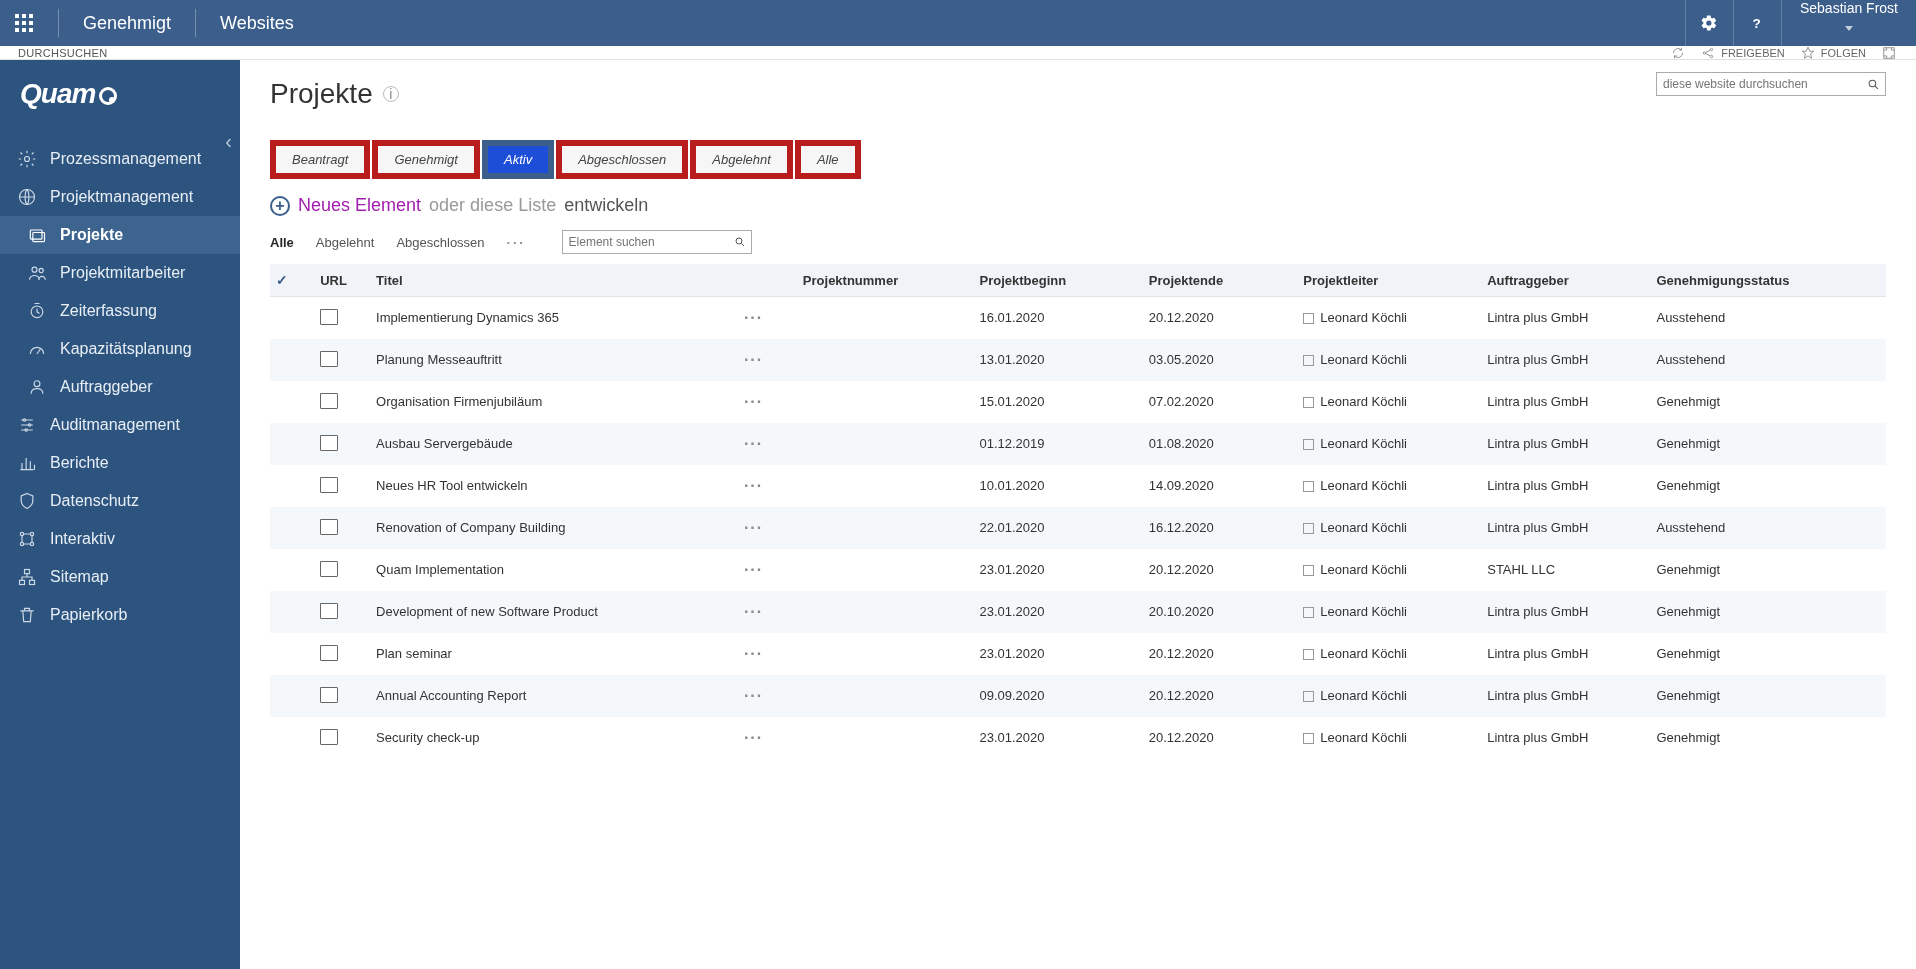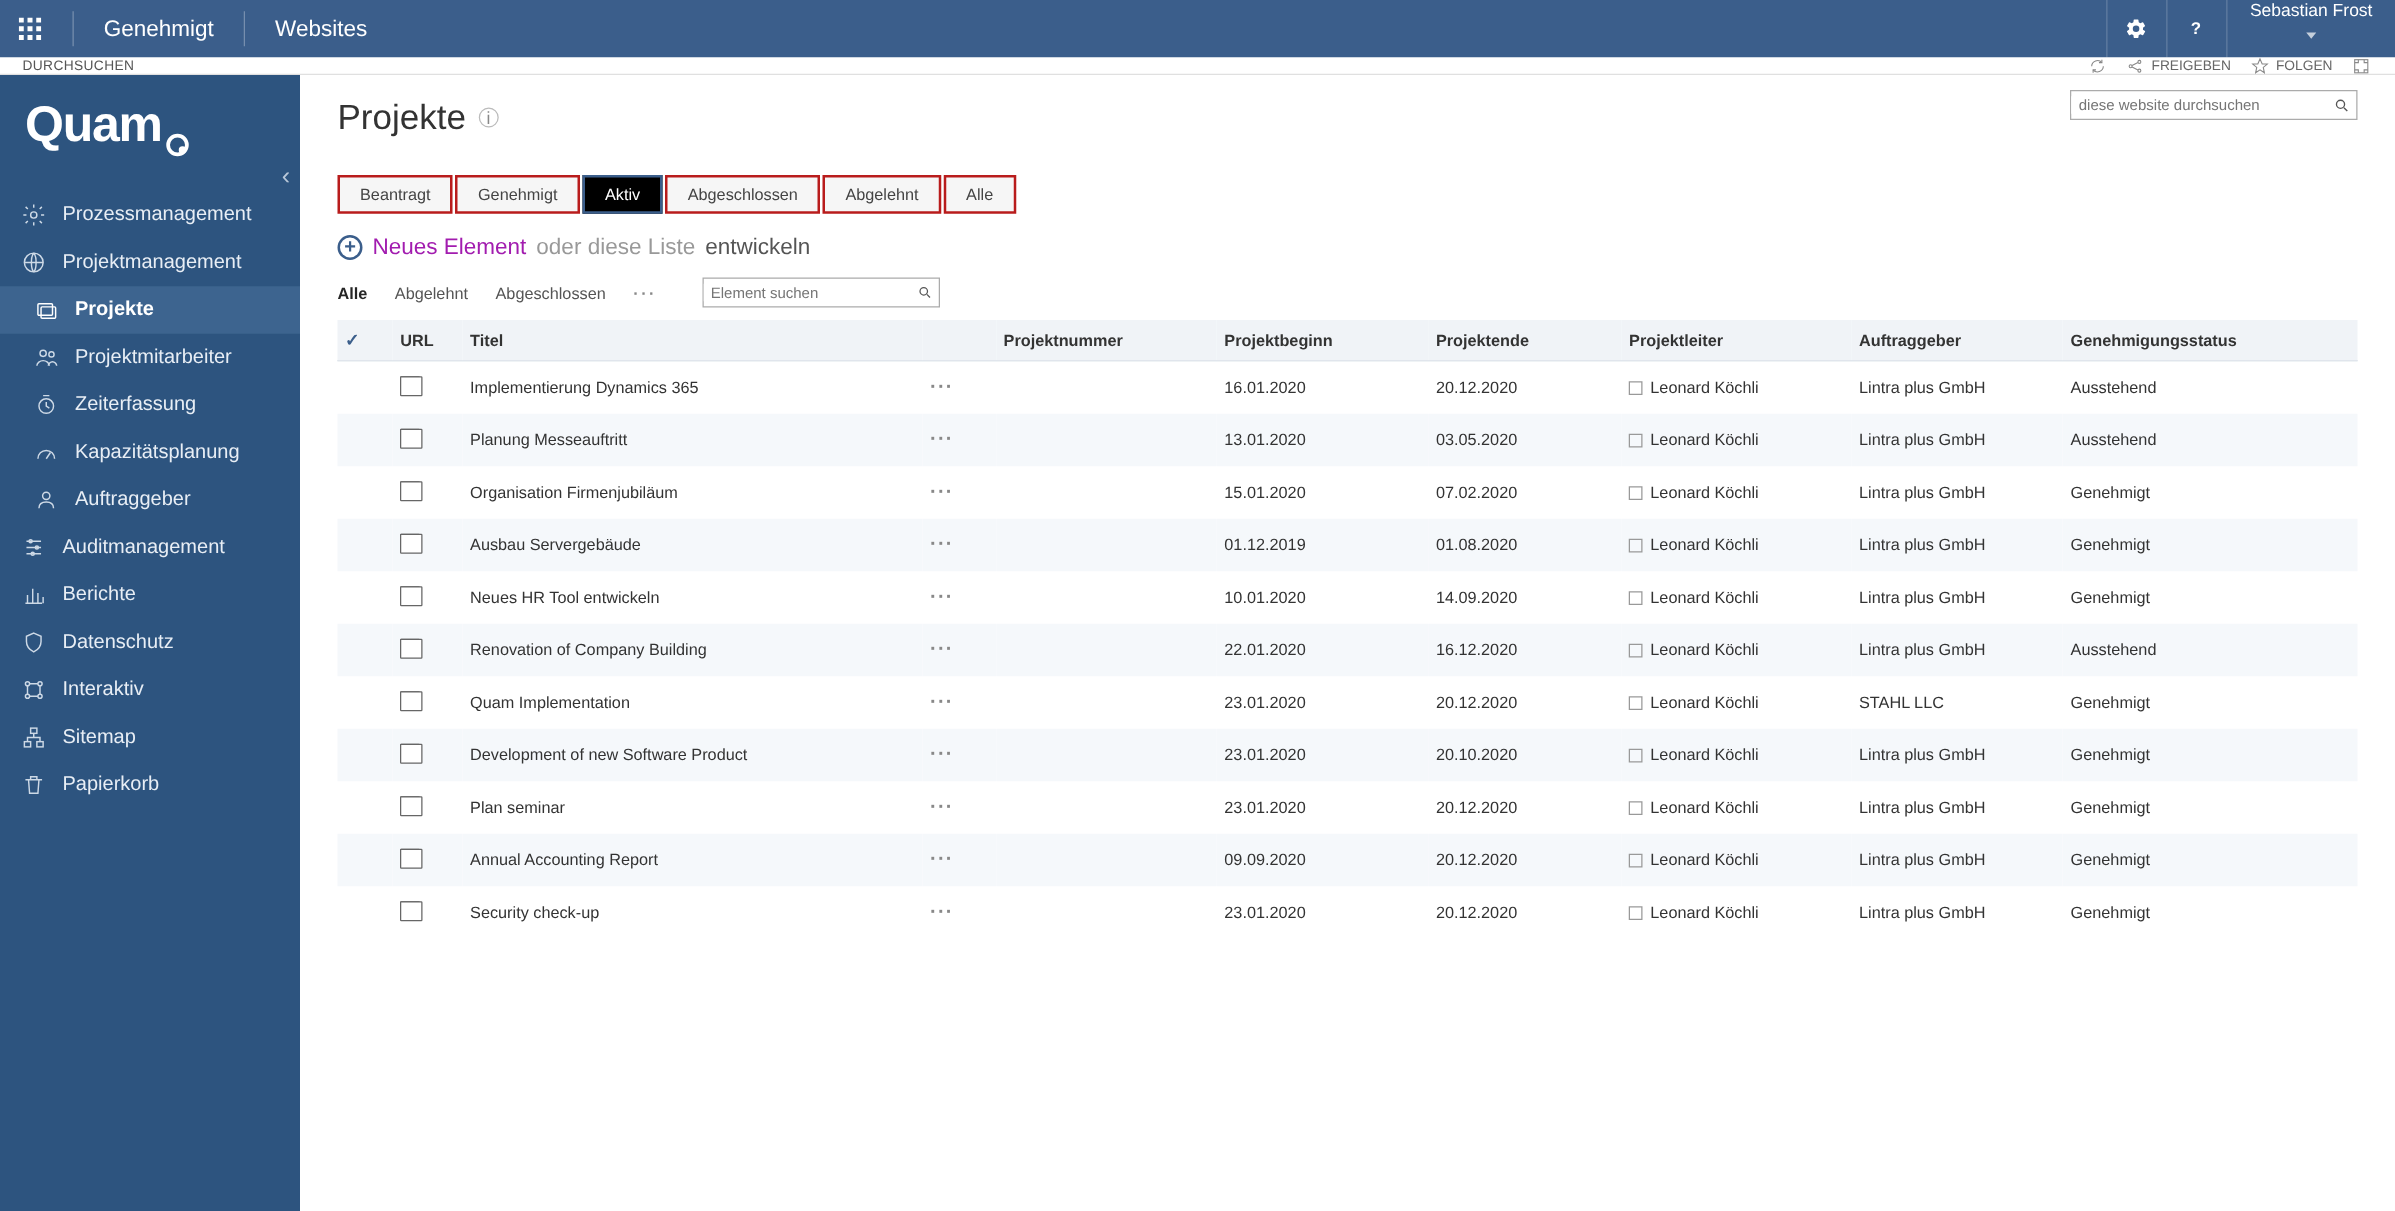--- a/index.html
+++ b/index.html
@@ -24,21 +24,21 @@
 .ribbon .rspacer { flex: 1; }
 .ribbon .ract { display: flex; align-items: center; gap: 6px; color: #666; font-size: 11px; padding: 0 8px; cursor: pointer; }
 .ribbon .ract svg { width: 14px; height: 14px; fill: none; stroke: #888; stroke-width: 1.5; }
 
 
 .main { flex: 1; display: flex; overflow: hidden; }
 
 
 .sidebar { width: 240px; background: #2d547f; color: #fff; display: flex; flex-direction: column; position: relative; }
 .sidebar .logo { padding: 18px 20px 10px 20px; }
-.sidebar .logo-text { font-size: 40px; font-weight: 700; letter-spacing: -1px; display: flex; align-items: flex-end; }
+.sidebar .logo-text { font-size: 28px; font-weight: 700; font-style: italic; letter-spacing: -1px; display: flex; align-items: center; }
 .sidebar .logo-dot { display:inline-block; width:18px; height:18px; border:3px solid #fff; border-radius:50%; margin-left:4px; position:relative; top:2px; }
 .sidebar .logo-dot::after { content:""; position:absolute; width:6px; height:6px; background:#fff; border-radius:50%; bottom:-1px; right:-1px; }
 .sidebar .collapse { position: absolute; right: 8px; top: 70px; cursor: pointer; color:#b9c8d9; font-size: 20px;}
 .sidebar .nav { list-style: none; margin-top: 20px; }
 .sidebar .nav li { display: flex; align-items: center; gap: 12px; padding: 8px 16px; cursor: pointer; font-size: 16px; color: #e8eef5; }
 .sidebar .nav li.sub { padding-left: 26px; }
 .sidebar .nav li.active { background: #3d648f; font-weight: 600; color:#fff; }
 .sidebar .nav li .navicon { width: 22px; height: 22px; display: flex; align-items: center; justify-content: center; flex-shrink:0; }
 .sidebar .nav li .navicon svg { width: 20px; height: 20px; fill: none; stroke: #cdd9e6; stroke-width: 1.4; }
 .sidebar .nav li.active .navicon svg { stroke: #fff; }
@@ -46,22 +46,22 @@
 
 .content { flex: 1; background: #fff; padding: 18px 30px; overflow: auto; position: relative; }
 .content h1 { font-size: 28px; font-weight: 300; color: #333; display: flex; align-items: center; gap: 10px; }
 .content h1 .info { font-size: 14px; color: #888; border: 1px solid #bbb; border-radius: 50%; width: 16px; height: 16px; display: inline-flex; align-items: center; justify-content: center; cursor:pointer;}
 .searchsite { position: absolute; right: 30px; top: 12px; width: 230px; height: 24px; border: 1px solid #ababab; display: flex; align-items: center; }
 .searchsite input { flex: 1; border: none; outline: none; padding: 0 6px; font-size: 12px; color: #666; }
 .searchsite .sicon { width: 24px; display:flex; align-items:center; justify-content:center; cursor:pointer; }
 .searchsite .sicon svg { width:13px; height:13px; fill:none; stroke:#555; stroke-width:2; }
 
 .filtertabs { margin-top: 30px; display: flex; gap: 2px; }
-.filtertabs .ftab { border: 2px solid #b91c1c; background: #f6f6f6; padding: 6px 16px; font-size: 13px; color: #444; cursor: pointer; }
-.filtertabs .ftab.active { background: #000000; color: #fff; border-color: #3b5e8b; }
+.filtertabs .ftab { border: 6px solid #b91c1c; background: #f6f6f6; padding: 6px 16px; font-size: 13px; color: #444; cursor: pointer; font-style: italic; }
+.filtertabs .ftab.active { background: #1d4ed8; color: #fff; border-color: #3b5e8b; }
 
 .newrow { margin-top: 16px; display: flex; align-items: center; gap: 8px; font-size: 18px; color: #555; }
 .newrow .plus { width: 20px; height: 20px; border: 2px solid #3b5e8b; border-radius: 50%; color: #3b5e8b; display:flex; align-items:center; justify-content:center; font-weight:bold; font-size:16px; cursor:pointer;}
 .newrow .strong { color: #a21caf; cursor:pointer;}
 .newrow .light { color: #999; }
 .newrow .linklike { color: #555; cursor: pointer; }
 
 .viewrow { margin-top: 14px; display: flex; align-items: center; gap: 22px; }
 .viewrow .v { font-size: 13px; color: #555; cursor: pointer; }
 .viewrow .v.active { font-weight: 600; color: #262626; }

